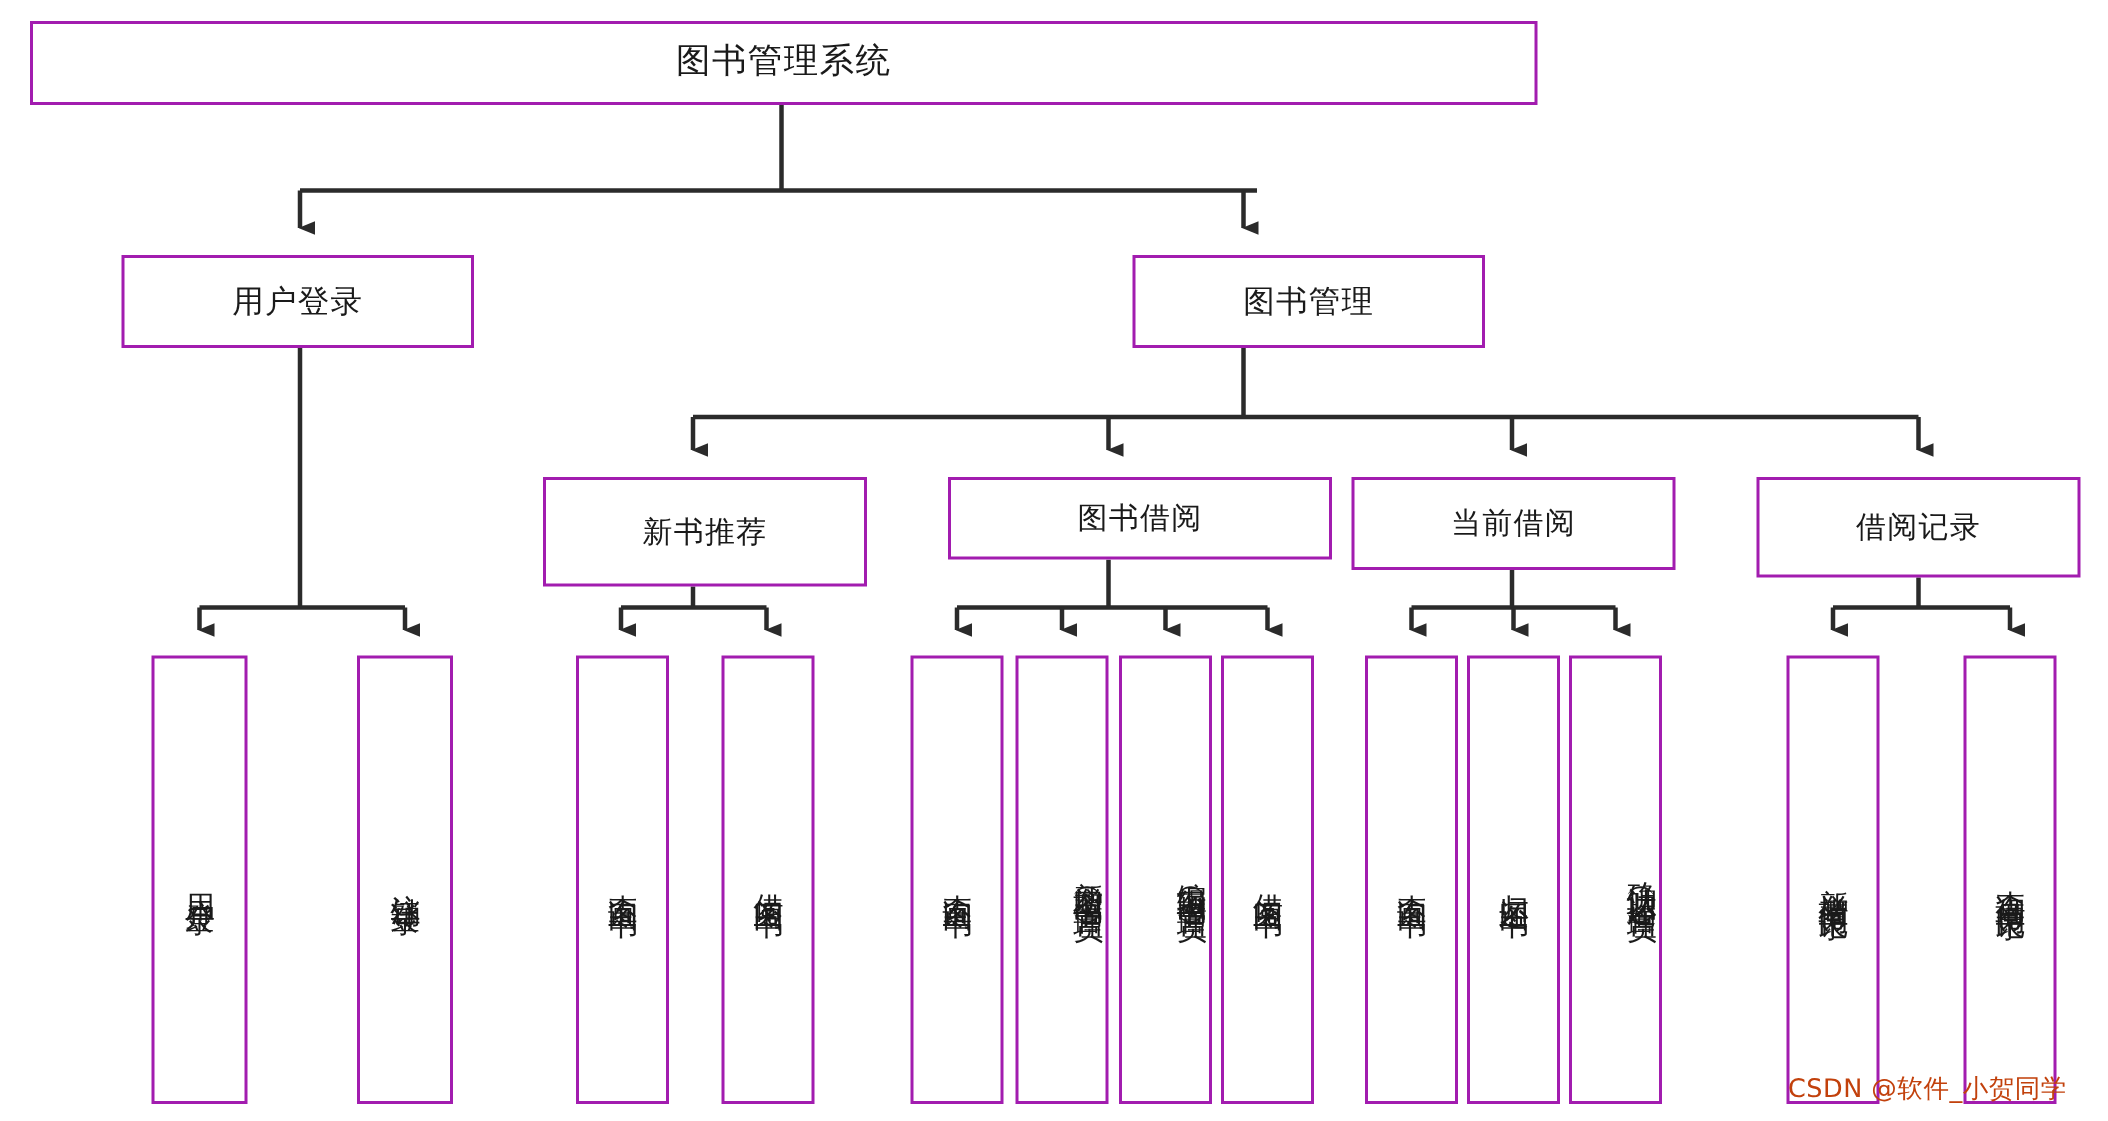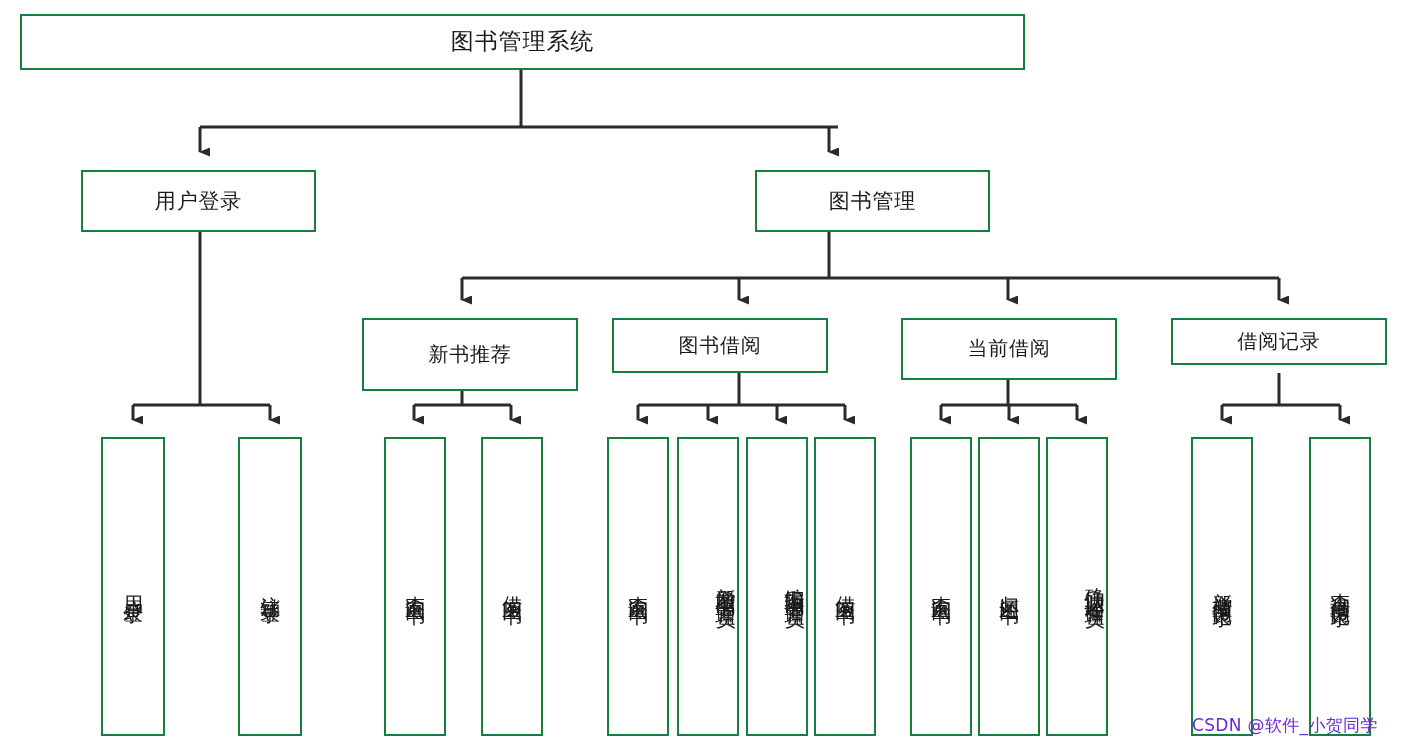--- a/index.html
+++ b/index.html
@@ -20,21 +20,21 @@
   svg.connectors {
     position: absolute;
     left: 0;
     top: 0;
     width: 1405px;
     height: 747px;
   }
   .node {
     position: absolute;
     box-sizing: border-box;
-    border: 2px solid #15803d;
+    border: 2px solid #a21caf;
     background: #ffffff;
     display: flex;
     align-items: center;
     justify-content: center;
     color: #1a1a1a;
   }
   .node.horiz {
     writing-mode: horizontal-tb;
   }
   .node.vert {
@@ -59,21 +59,21 @@
   .node.vert.topalign {
     align-items: flex-start;
     justify-content: center;
   }
   .node.vert.topalign .label {
     padding-top: 0px;
   }
   .watermark {
     position: absolute;
     font-size: 17px;
-    color: #6d28d9;
+    color: #c2410c;
     white-space: nowrap;
     letter-spacing: 0.02em;
   }
 </style>
 </head>
 <body>
 
 <div id="diagram-root">
 
   <svg class="connectors" viewBox="0 0 1405 747" xmlns="http://www.w3.org/2000/svg">
@@ -134,27 +134,27 @@
   <div class="node horiz lvl1" style="left:81px; top:170px; width:235px; height:62px;">
     <span class="label">用户登录</span>
   </div>
   <div class="node horiz lvl1" style="left:711px; top:170px; width:235px; height:62px;margin-left:44px;">
     <span class="label">图书管理</span>
   </div>
 
   <div class="node horiz lvl2" style="left:362px; top:318px; width:216px; height:73px;">
     <span class="label">新书推荐</span>
   </div>
-  <div class="node horiz lvl2" style="left:612px; top:318px; width:216px; height:55px;">
+  <div class="node horiz lvl2" style="left:632px; top:318px; width:256px; height:55px;">
     <span class="label">图书借阅</span>
   </div>
   <div class="node horiz lvl2" style="left:901px; top:318px; width:216px; height:62px;">
     <span class="label">当前借阅</span>
   </div>
-  <div class="node horiz lvl2" style="left:1171px; top:318px; width:216px; height:47px;">
+  <div class="node horiz lvl2" style="left:1171px; top:318px; width:216px; height:67px;">
     <span class="label">借阅记录</span>
   </div>
 
   <div class="node vert lvl3" style="left:101px; top:437px; width:64px; height:299px;">
     <span class="label">用户登录</span>
   </div>
   <div class="node vert lvl3" style="left:238px; top:437px; width:64px; height:299px;">
     <span class="label">注销登录</span>
   </div>
 

